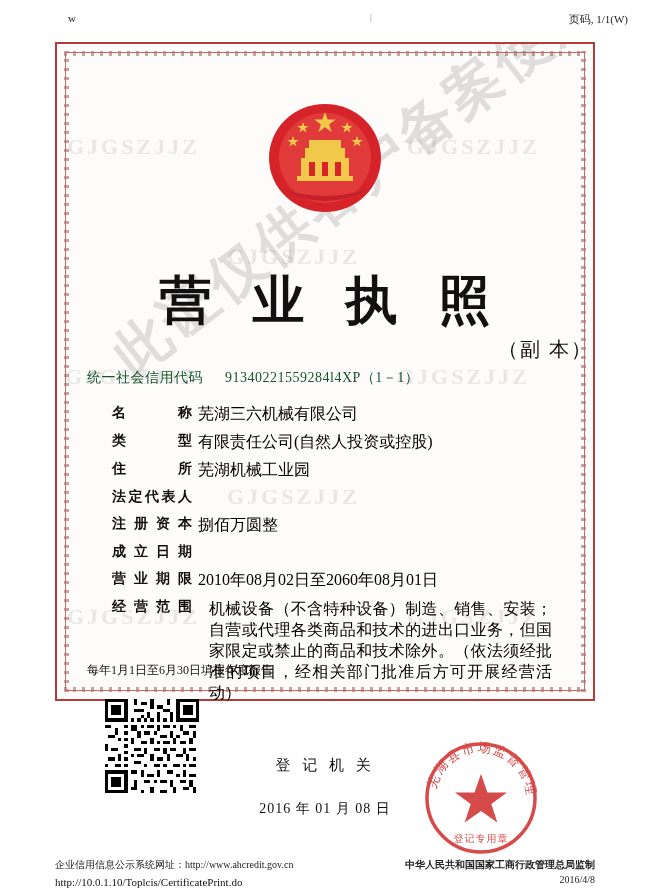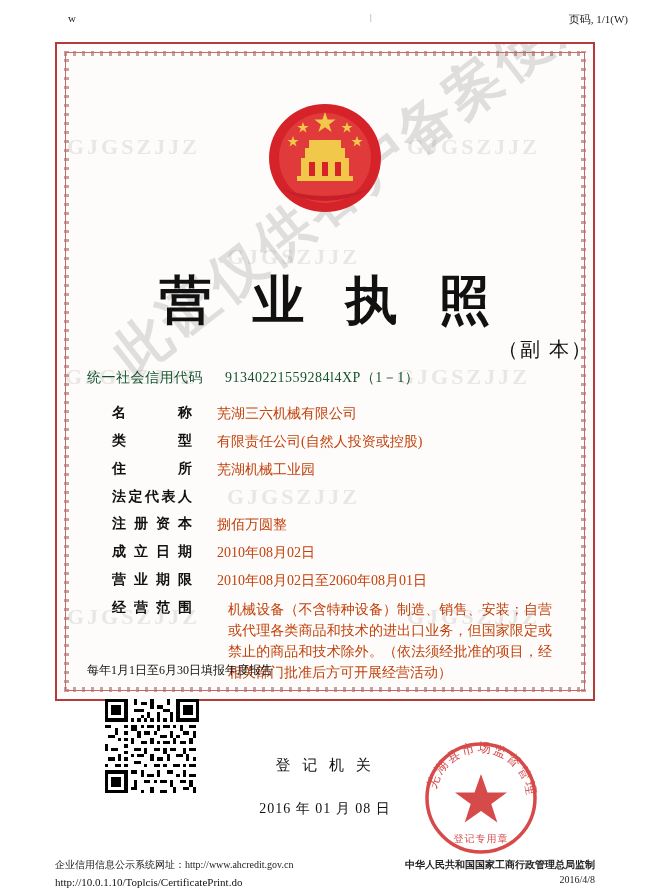--- a/index.html
+++ b/index.html
@@ -164,38 +164,37 @@
   .fields {
     position: absolute;
     left: 55px;
     top: 360px;
     width: 440px;
   }
   .field-row {
     display: flex;
     align-items: flex-start;
     margin-bottom: 9px;
-    gap: 19px;
   }
   .field-label {
     width: 86px;
     flex: 0 0 86px;
     font-size: 14px;
     font-weight: bold;
     color: #111;
     text-align: justify;
     text-align-last: justify;
     letter-spacing: 0;
     padding-right: 6px;
     box-sizing: border-box;
   }
   .field-value {
     flex: 1;
-    font-size: 14px;
-    color: #c2410c;
+    font-size: 16px;
+    color: #000000;
     line-height: 19px;
   }
   .field-row.scope .field-value {
     line-height: 21px;
     text-align: justify;
     margin-left: 11px;
   }
 
   
   .qr {
@@ -348,21 +347,20 @@
     </div>
     <div class="field-row">
       <div class="field-label">法定代表人</div>
     </div>
     <div class="field-row">
       <div class="field-label">注册资本</div>
       <div class="field-value">捌佰万圆整</div>
     </div>
     <div class="field-row">
       <div class="field-label">成立日期</div>
-      <div class="field-value">2010年08月02日</div>
     </div>
     <div class="field-row">
       <div class="field-label">营业期限</div>
       <div class="field-value">2010年08月02日至2060年08月01日</div>
     </div>
     <div class="field-row scope">
       <div class="field-label">经营范围</div>
       <div class="field-value">机械设备（不含特种设备）制造、销售、安装；自营或代理各类商品和技术的进出口业务，但国家限定或禁止的商品和技术除外。（依法须经批准的项目，经相关部门批准后方可开展经营活动）</div>
     </div>
   </div>

